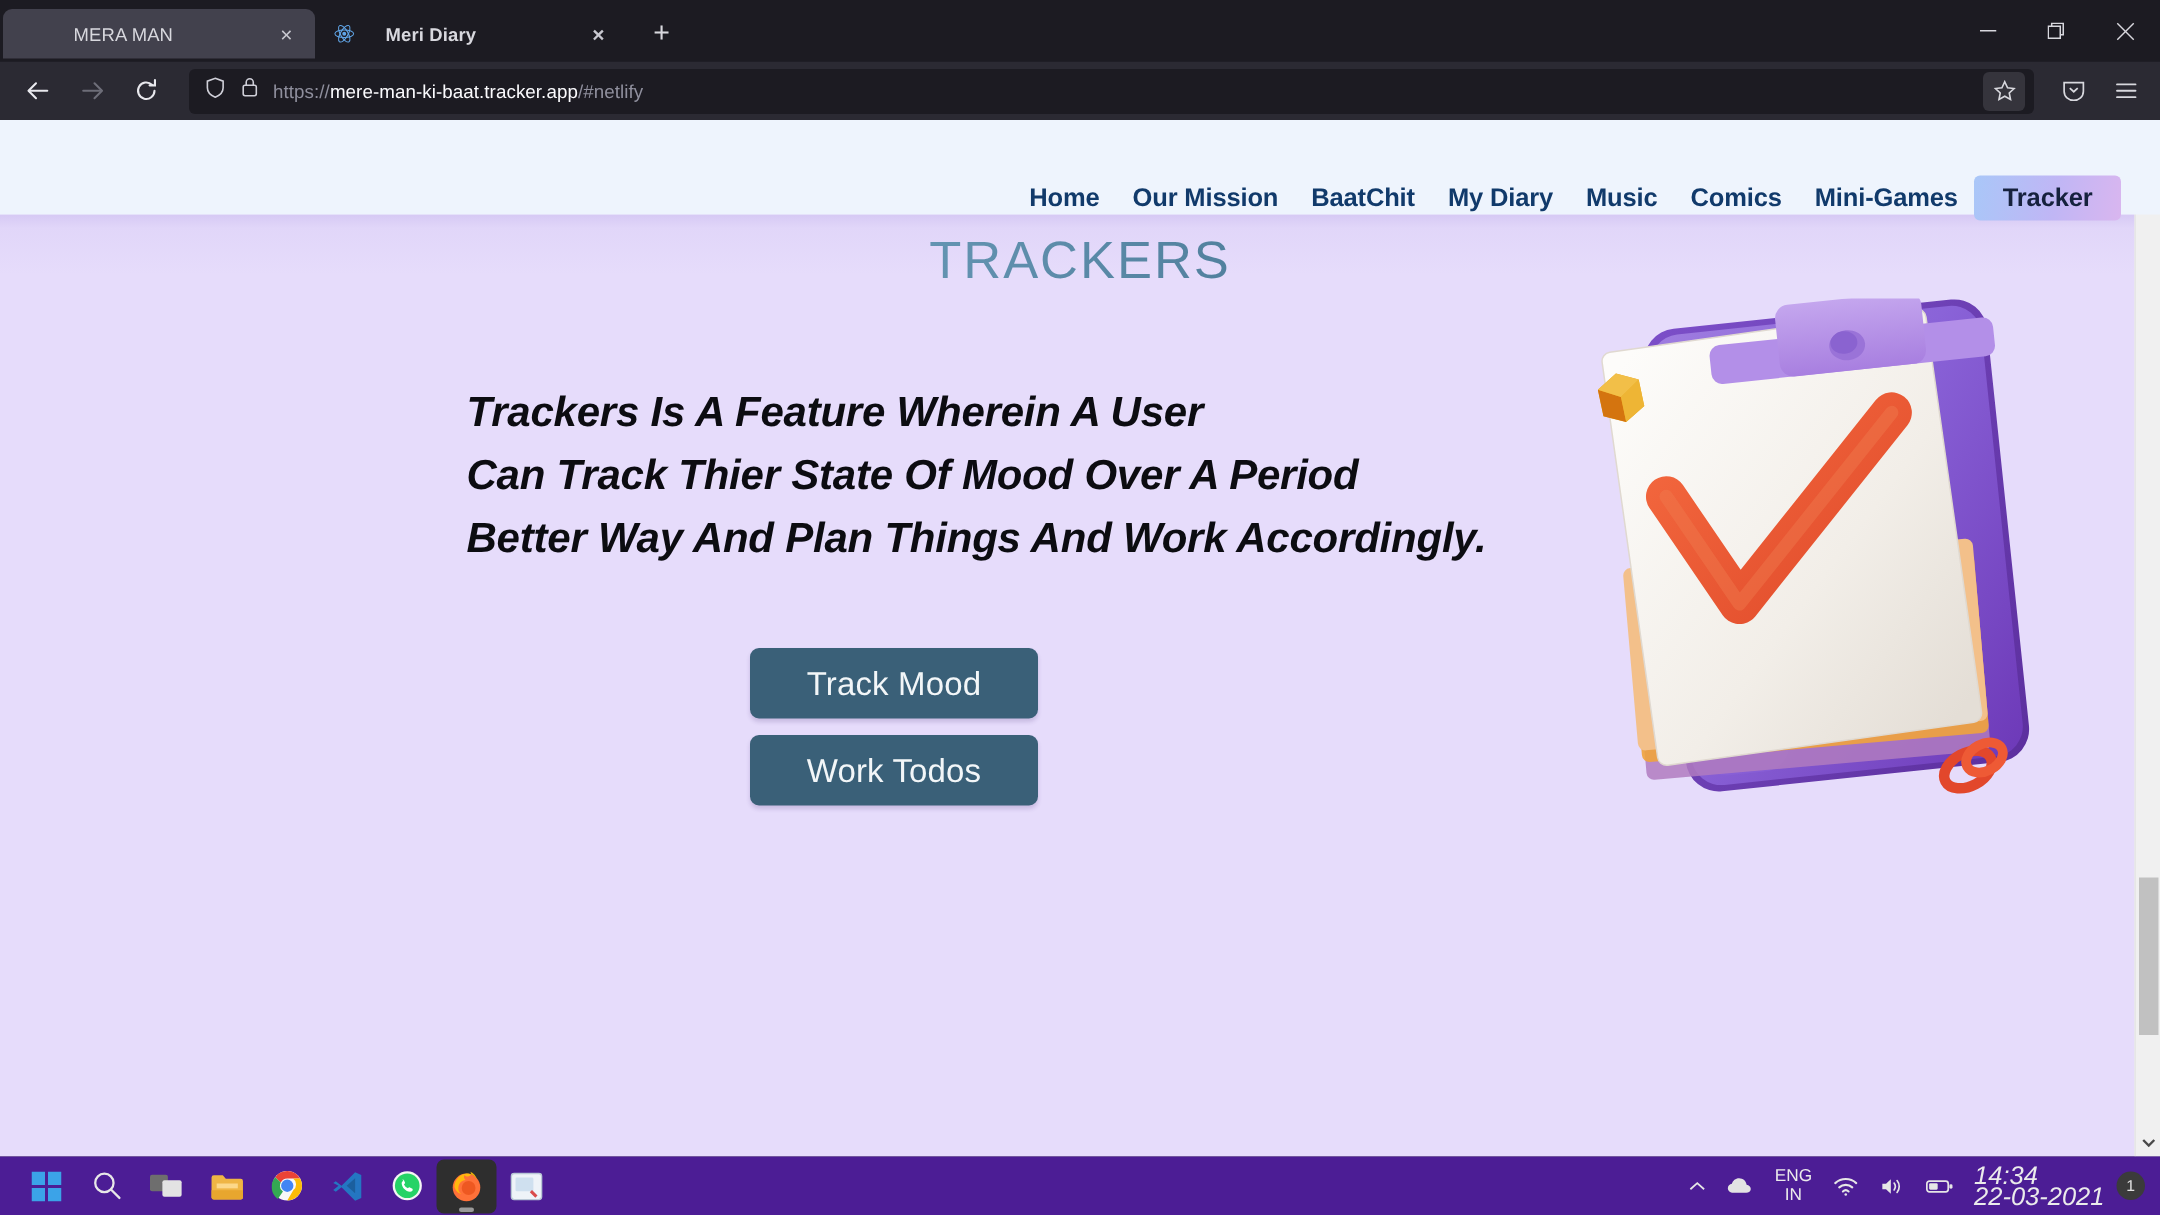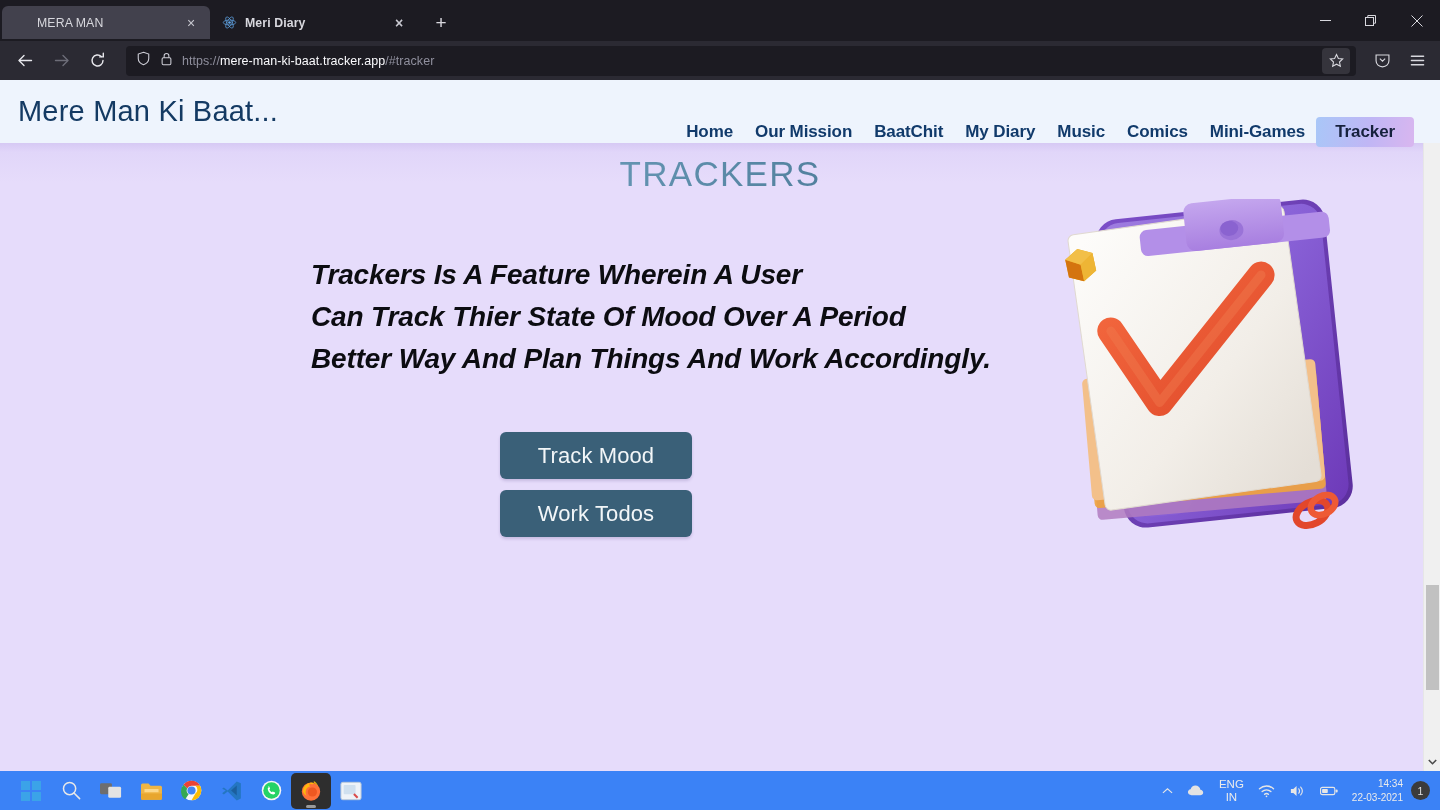--- a/index.html
+++ b/index.html
@@ -8,21 +8,21 @@
     font-family:"Liberation Sans", sans-serif;
     background:#1c1b22;
   }
 
   
   .browser { width:1440px; height:771px; background:#1c1b22; position:relative; }
 
   .tabstrip { height:41px; background:#1c1b22; display:flex; align-items:flex-end; padding:0 0 0 2px; position:relative; }
   .tab {
     height:33px; width:208px; border-radius:6px 6px 0 0;
-    display:flex; align-items:center; padding:0 9px 0 11px; gap:8px;
+    display:flex; align-items:center; padding:0 9px 0 11px; gap:20px;
     position:relative; margin-bottom:2px;
   }
   .tab.active { background:#42414d; }
   .tab.inactive { background:transparent;font-weight:bold; }
   .tab-favicon { width:16px; height:16px; flex:0 0 16px; display:flex; align-items:center; justify-content:center; }
   .tab-title {
     flex:1; color:#d8d8de; font-size:12.3px; white-space:nowrap; overflow:hidden;
     text-overflow:ellipsis; letter-spacing:.1px;
   }
   .tab-close {
@@ -106,34 +106,34 @@
   
   .scrollbar {
     position:absolute; right:0; top:0; width:17px; height:691px;
     background:#f0f0f0; border-left:1px solid #e6e6e6;
   }
   .sb-thumb { position:absolute; left:2px; top:505px; width:13px; height:105px; background:#c1c1c1; border-radius:0; }
   .sb-arrow { position:absolute; left:0; bottom:1px; width:17px; height:16px; display:flex; align-items:center; justify-content:center; color:#505050; font-size:9px; }
 
   
   .taskbar {
-    width:1440px; height:39px; background:#3b82f6; display:flex; align-items:center;
+    width:1440px; height:39px; background:#4c1d95; display:flex; align-items:center;
     position:relative;
   }
   .tb-apps { display:flex; align-items:center; gap:0; margin-left:11px; }
   .tb-icon {
     width:40px; height:36px; display:flex; align-items:center; justify-content:center;
     border-radius:5px; position:relative;
   }
   .tb-icon.running { background:#2e2e2e; }
   .tb-dot { position:absolute; bottom:1px; left:50%; transform:translateX(-50%); width:10px; height:3px; background:#9a9a9a; border-radius:2px;}
   .tray { margin-left:auto; display:flex; align-items:center; gap:0px; padding-right:8px; color:#e6e6e6; }
   .tray-item { display:flex; align-items:center; justify-content:center; padding:0 7px; height:30px; }
   .lang { font-size:11.5px; line-height:13px; text-align:center; color:#ebebeb; padding:0 7px;}
-  .clock { font-size:10px; line-height:14px; text-align:right; padding:0 8px 0 6px; color:#ebebeb; }
+  .clock { font-size:17px; line-height:14px; padding:0 8px 0 6px; color:#ebebeb;font-style:italic; }
   .notif-badge {
     width:19px; height:19px; border-radius:50%; background:#3b3b3b; color:#e0e0e0;
     font-size:10.5px; display:flex; align-items:center; justify-content:center; margin-right:2px;
   }
 </style>
 </head>
 <body>
 
 <div class="browser">
 
@@ -205,21 +205,21 @@
         <svg width="15" height="15" viewBox="0 0 16 16" fill="none" stroke="#cfcfd8" stroke-width="1.15">
             <path d="M8 1.3 L13.6 3.3 V8 c0 3.6 -3 5.7 -5.6 6.7 C5.4 13.7 2.4 11.6 2.4 8 V3.3 Z"></path>
           </svg>
       </span>
       <span>
         <svg width="13" height="14" viewBox="0 0 14 16" fill="none" stroke="#cfcfd8" stroke-width="1.2">
             <rect x="2" y="6.6" width="10" height="8" rx="1.4"></rect>
             <path d="M4.3 6.6 V4.4 a2.7 2.7 0 0 1 5.4 0 V6.6"></path>
           </svg>
       </span>
-      <span class="url-text"><span>https://</span><b>mere-man-ki-baat.tracker.app</b><span>/#tracker</span></span>
+      <span class="url-text"><span>https://</span><b>mere-man-ki-baat.tracker.app</b><span>/#netlify</span></span>
       <span class="star-box">
         <svg width="15" height="15" viewBox="0 0 16 16" fill="none" stroke="#d8d8de" stroke-width="1.15">
             <polygon points="8,1.6 10,5.9 14.6,6.4 11.2,9.6 12.1,14.2 8,11.9 3.9,14.2 4.8,9.6 1.4,6.4 6,5.9"></polygon>
           </svg>
       </span>
     </div>
 
     <div class="toolbtn">
       <svg width="17" height="17" viewBox="0 0 18 18" fill="none" stroke="#d8d8de" stroke-width="1.2">
           <path d="M2.2 3.2 h13.6 v6.1 c0 3.9 -3.1 6.4 -6.8 6.4 S2.2 13.2 2.2 9.3 Z"></path>
@@ -231,21 +231,20 @@
           <line x1="2.5" y1="4.5" x2="15.5" y2="4.5"></line>
           <line x1="2.5" y1="9" x2="15.5" y2="9"></line>
           <line x1="2.5" y1="13.5" x2="15.5" y2="13.5"></line>
         </svg>
     </div>
   </div>
 
   <div class="viewport">
 
     <div class="site-header">
-      <div class="logo">Mere Man Ki Baat...</div>
       <nav class="nav">
         <a href="#">Home</a>
         <a href="#">Our Mission</a>
         <a href="#">BaatChit</a>
         <a href="#">My Diary</a>
         <a href="#">Music</a>
         <a href="#">Comics</a>
         <a href="#">Mini-Games</a>
         <a href="#" class="active">Tracker</a>
       </nav>

